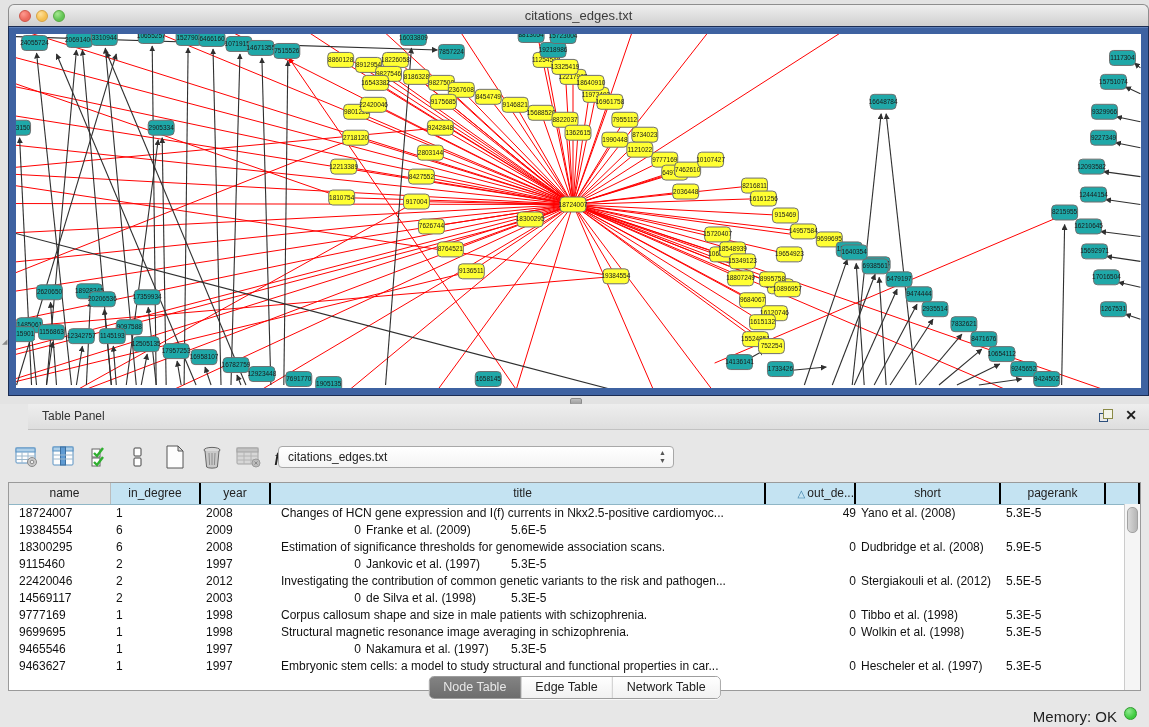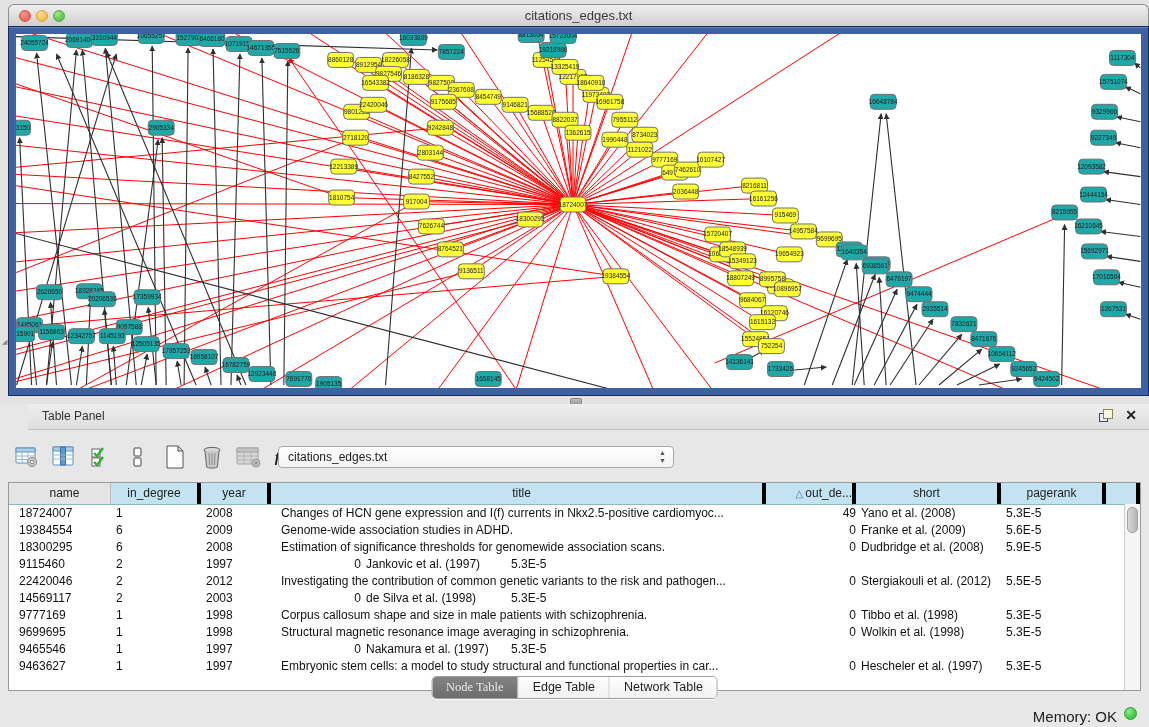--- a/index.html
+++ b/index.html
@@ -72,21 +72,21 @@
     position:absolute;right:7px;top:2px;font-size:7px;color:#555;line-height:8px;text-align:center;
   }
   
   #grid{
     position:absolute;left:8px;top:78px;width:1133px;height:209px;
     background:#ffffff;border:1px solid #9a9a9a;box-sizing:border-box;overflow:hidden;
   }
   .hdr-row{display:flex;height:21px;border-bottom:1px solid #8fb6c6;}
   .hdr-cell{
     box-sizing:border-box;height:21px;line-height:20px;font-size:12px;color:#222;
-    text-align:center;background:#c4e3f2;border-right:4px solid #000000;overflow:hidden;white-space:nowrap;
+    text-align:center;background:#c4e3f2;border-right:2px solid #000000;overflow:hidden;white-space:nowrap;
   }
   .hdr-cell.gray{background:#e4e4e4;border-right:1px solid #bcbcbc;}
   .hdr-cell .sortmark{color:#3a7fa8;font-size:10px;margin-right:2px;}
   .data-row{display:flex;height:17px;}
   .cell{
     box-sizing:border-box;height:17px;line-height:17px;font-size:12px;color:#111;
     overflow:hidden;white-space:nowrap;padding-left:5px;
   }
   .c0{width:102px;padding-left:10px;}
   .c1{width:90px;}
@@ -108,21 +108,21 @@
   #seg-tabs{
     position:absolute;left:50%;transform:translateX(-50%);top:272px;height:21px;
     display:flex;border:1px solid #9d9d9d;border-radius:5px;overflow:hidden;
     background:#fdfdfd;box-shadow:0 1px 0 rgba(255,255,255,.7);
   }
   .seg{
     font-size:12.5px;color:#222;padding:0 14px;line-height:20px;cursor:default;
     border-right:1px solid #c4c4c4;background:linear-gradient(#ffffff,#f1f1f1);
   }
   .seg:last-child{border-right:none;}
-  .seg.sel{background:linear-gradient(#838383,#6d6d6d);color:#e8e8e8;font-family:Liberation Serif, serif;}
+  .seg.sel{background:linear-gradient(#838383,#6d6d6d);color:#e8e8e8;}
   
   #statusbar{position:absolute;left:0;bottom:0;width:1149px;height:27px;}
   .mem-label{position:absolute;right:32px;top:8px;font-size:15px;color:#222;}
   .mem-dot{
     position:absolute;right:12px;top:7px;width:13px;height:13px;border-radius:50%;
     background:radial-gradient(circle at 35% 30%,#8fe98f,#3ecb3e 65%);border:1px solid #2f9a2f;
     box-sizing:border-box;
   }
 </style>
 </head>
@@ -910,21 +910,20 @@
           <div class="cell c2">2008</div>
           <div class="cell c3">Changes of HCN gene expression and I(f) currents in Nkx2.5-positive cardiomyoc...</div>
           <div class="cell c4">49</div>
           <div class="cell c5">Yano et al. (2008)</div>
           <div class="cell c6">5.3E-5</div>
         </div>
         <div class="data-row">
           <div class="cell c0">19384554</div>
           <div class="cell c1">6</div>
           <div class="cell c2">2009</div>
-          <div class="cell c3">Genome-wide association studies in ADHD.</div>
           <div class="cell c4">0</div>
           <div class="cell c5">Franke et al. (2009)</div>
           <div class="cell c6">5.6E-5</div>
         </div>
         <div class="data-row">
           <div class="cell c0">18300295</div>
           <div class="cell c1">6</div>
           <div class="cell c2">2008</div>
           <div class="cell c3">Estimation of significance thresholds for genomewide association scans.</div>
           <div class="cell c4">0</div>

